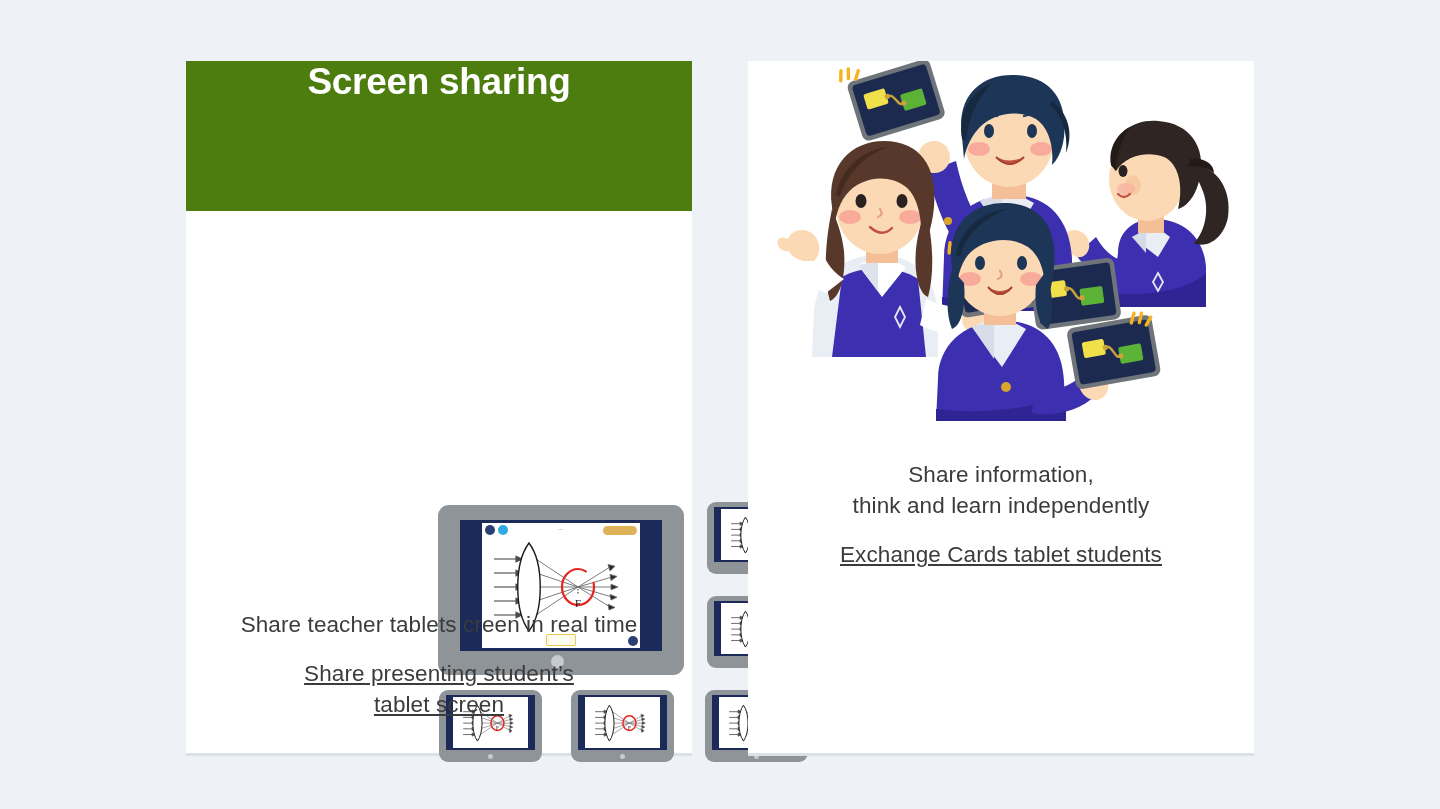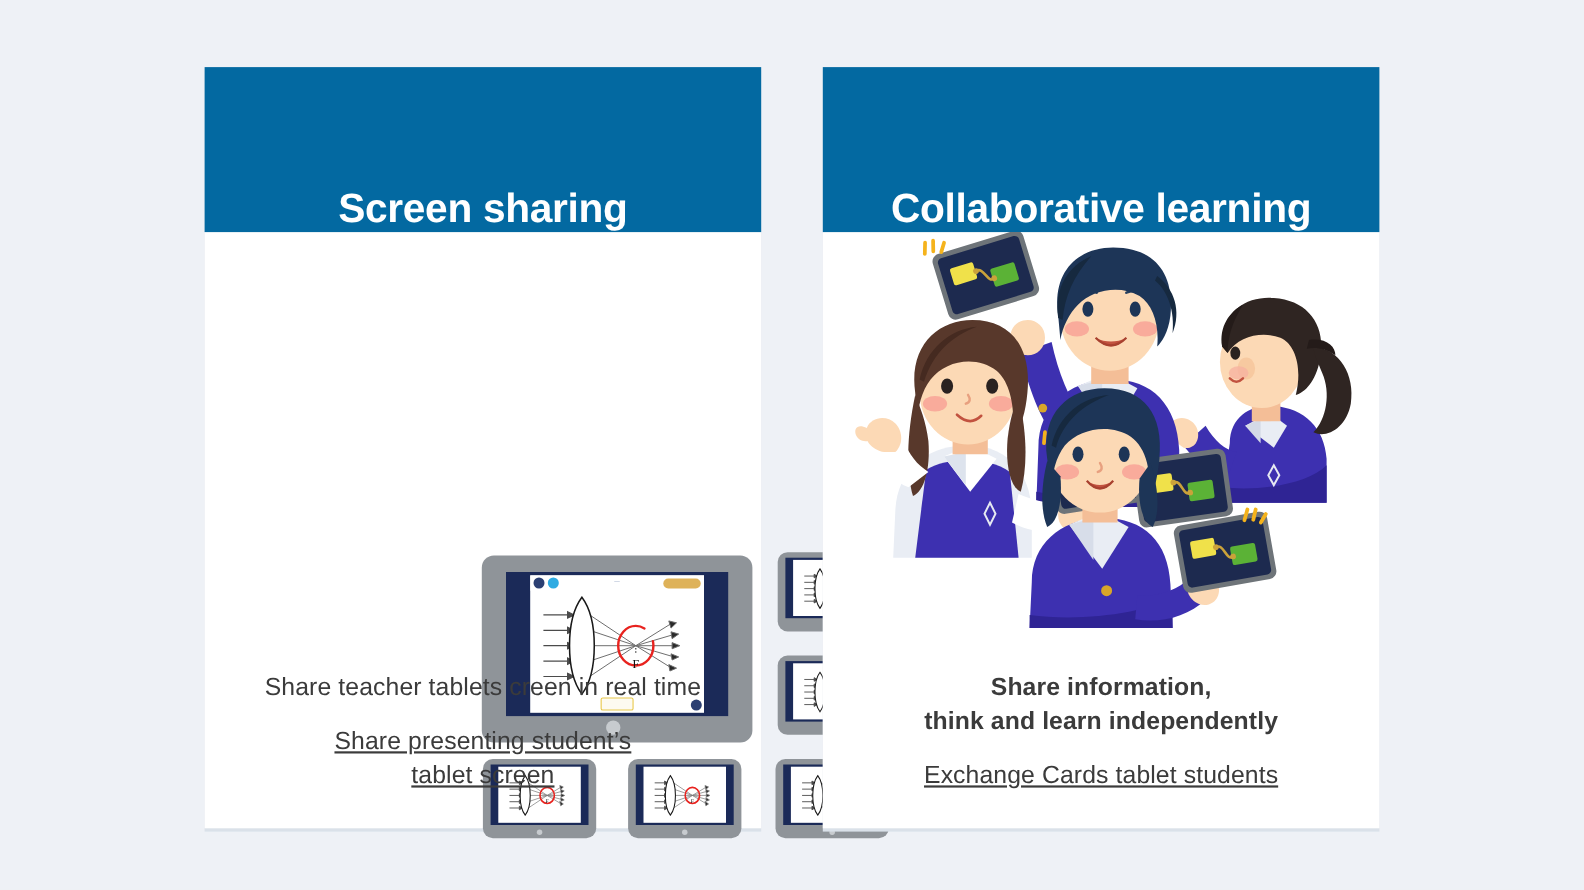--- a/index.html
+++ b/index.html
@@ -19,23 +19,23 @@
     width:506px;
     height:692px;
     background:#ffffff;
     box-shadow:0 3px 0 0 #dae1e9;
   }
   .card-left{ left:186px; }
   .card-right{ left:748px; }
 
   .card-header{
     height:150px;
-    background:#0369a1;
+    background:#4d7c0f;
     display:flex;
-    align-items:flex-end;
+    align-items:flex-start;
     justify-content:center;
   }
   .card-header h2{
     margin:0;
     color:#ffffff;
     font-size:37px;
     font-weight:bold;
     letter-spacing:-0.3px;
     font-family:"Liberation Sans", sans-serif;
   }
@@ -434,23 +434,20 @@
         <p class="caption">Share teacher tablets creen in real time</p>
         <p class="caption" style="white-space:pre-line;">Share presenting student’s
 tablet screen</p>
       </div>
 
     </div>
   </div>
 
   <div class="card card-right">
 
-    <div class="card-header">
-      <h2>Collaborative learning</h2>
-    </div>
 
     <div class="card-body">
 
       <div class="illustration">
         <div class="students">
         <svg width="470" height="360" viewBox="0 0 470 360">
 
           <defs>
             <g id="tabletCard">
               <rect x="0" y="0" width="86" height="62" rx="7" fill="#6e7479"></rect>
@@ -644,21 +641,21 @@
             <g transform="translate(366,252) rotate(4)">
                   <use href="#sparkle"></use>
                 </g>
           </g>
 
         </svg>
         </div>
       </div>
 
       <div class="captions">
-        <p class="caption" style="white-space:pre-line;font-weight:bold;">Share information,
+        <p class="caption" style="white-space:pre-line;">Share information,
 think and learn independently</p>
         <p class="caption">Exchange Cards tablet students</p>
       </div>
 
     </div>
   </div>
 
 </div>
 
 </body></html>

